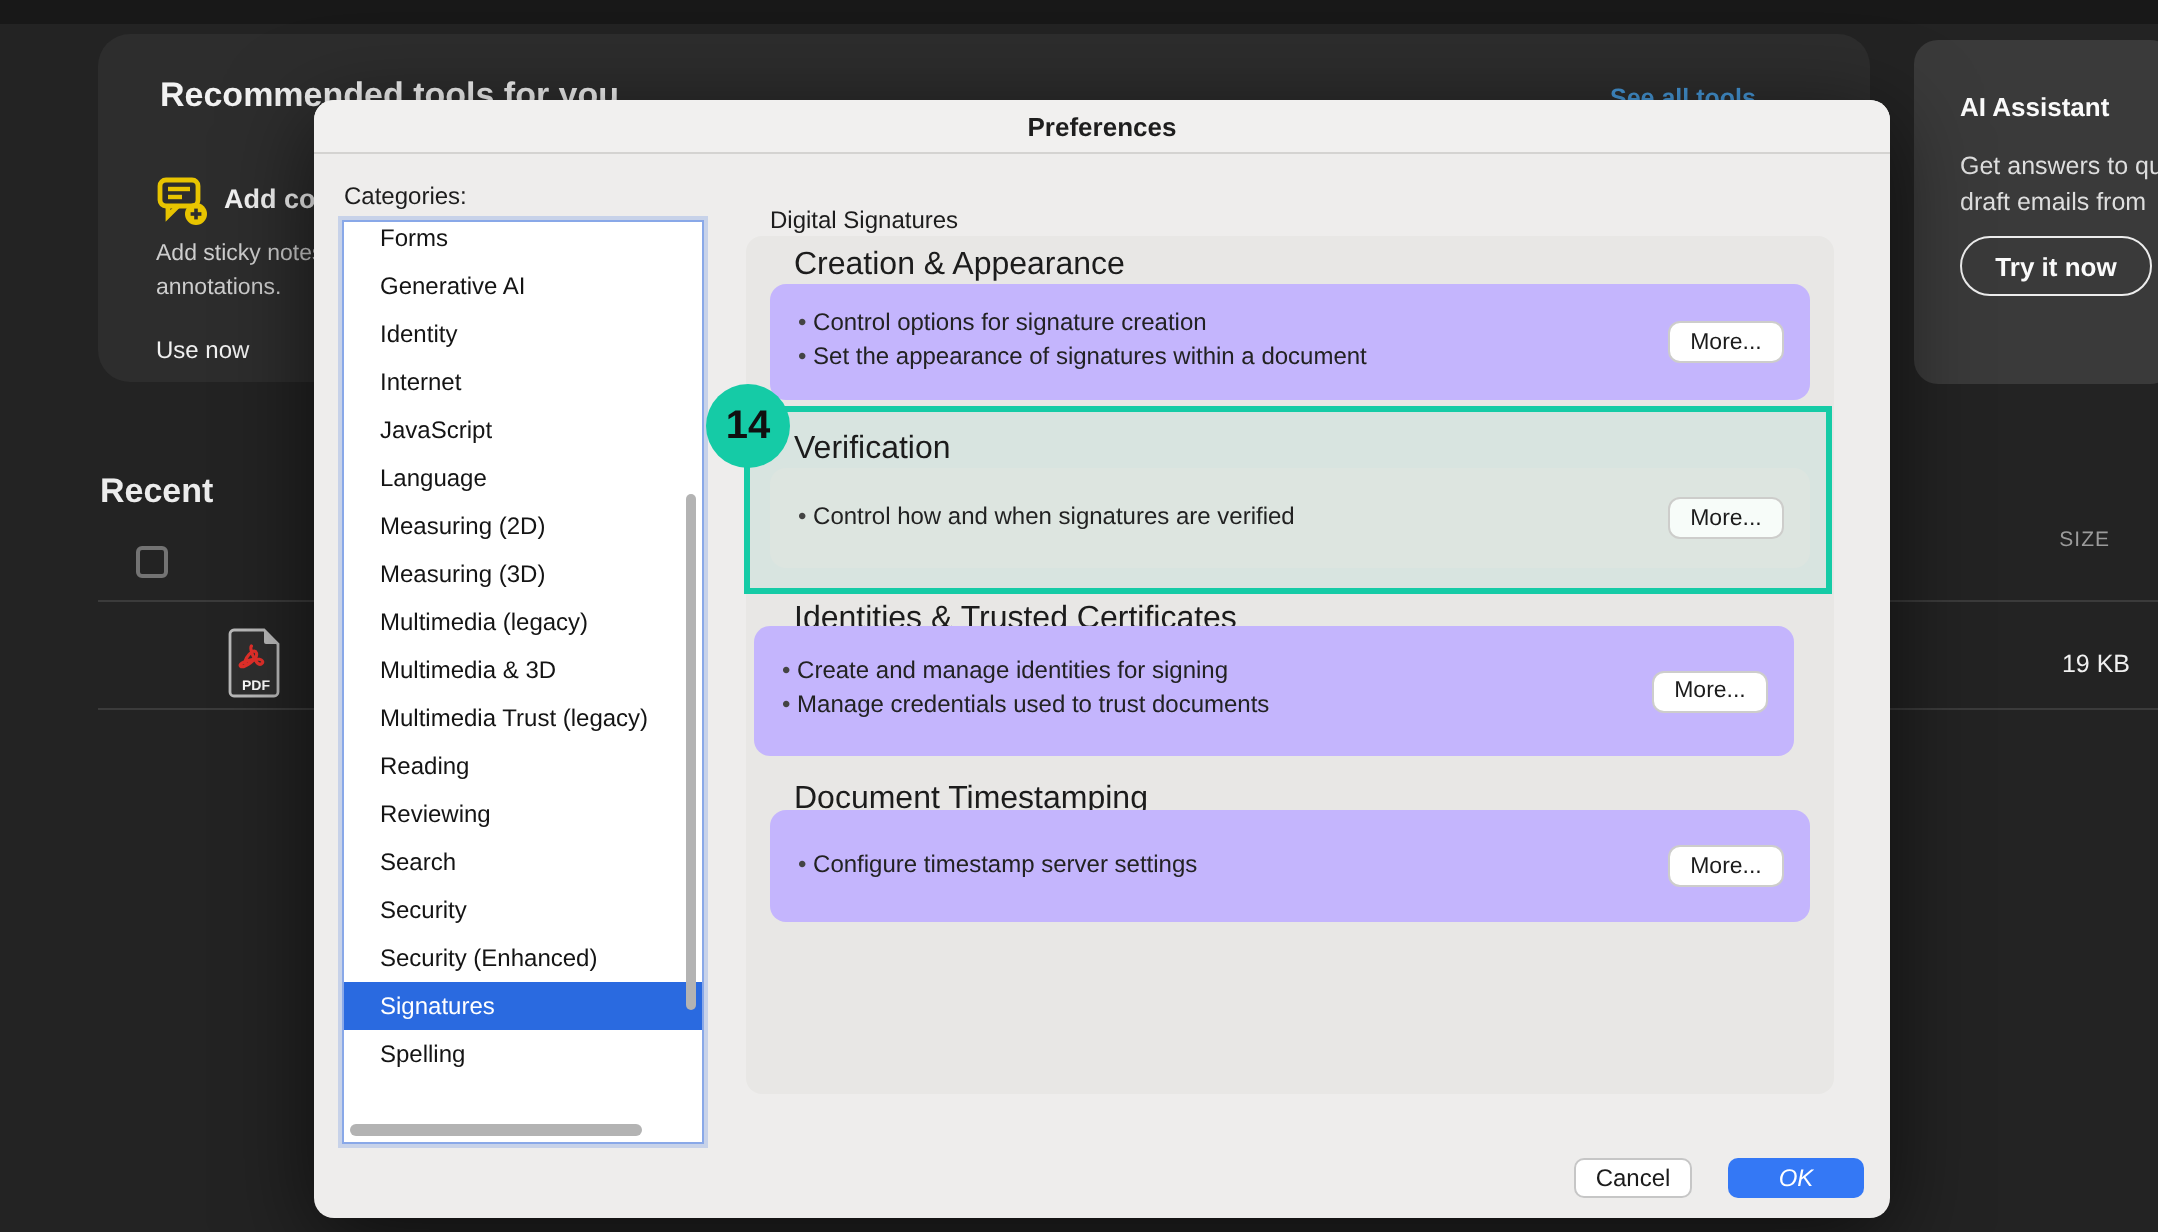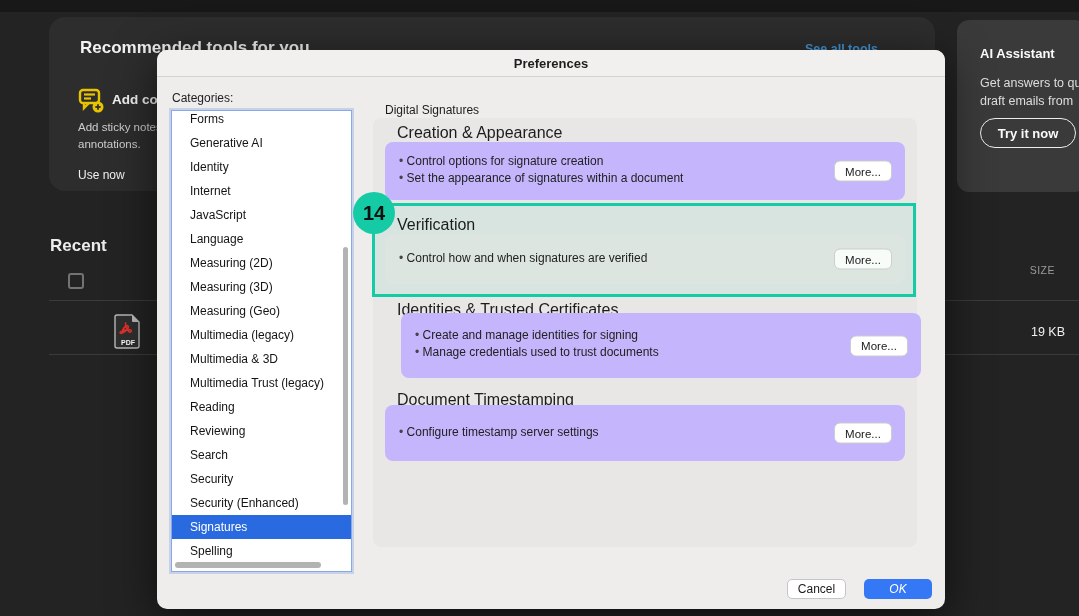--- a/index.html
+++ b/index.html
@@ -96,21 +96,21 @@
     left:-1px; top:85px; width:544px; height:94px;
     border:3px solid #15cba6;
     background:rgba(21,203,166,0.07);
   }
   .t-v { left:22px; top:10px; position:absolute; }
   .b-v { left:10px; top:28px; width:520px; height:50px; background:#dde5e0; }
   .b-v .bullets { top:16px; }
   .b-v .more-btn { background:#f7fcf9; }
 
   .t-itc { left:24px; top:183px; position:absolute; }
-  .b-itc { left:28px; top:195px; width:520px; height:65px; }
+  .b-itc { left:4px; top:195px; width:520px; height:65px; }
   .b-itc .bullets { top:14px; }
 
   .t-dt { left:24px; top:273px; position:absolute; }
   .b-dt { left:12px; top:287px; width:520px; height:56px; }
   .b-dt .bullets { top:19px; }
 
   .step-badge {
     left:196px; top:142px; width:42px; height:42px;
     background:#15cba6; border-radius:50%;
     display:flex; align-items:center; justify-content:center;
@@ -185,21 +185,20 @@
   <div class="abs listbox">
     <div class="cat-items">
         <div class="cat-item">Forms</div>
         <div class="cat-item">Generative AI</div>
         <div class="cat-item">Identity</div>
         <div class="cat-item">Internet</div>
         <div class="cat-item">JavaScript</div>
         <div class="cat-item">Language</div>
         <div class="cat-item">Measuring (2D)</div>
         <div class="cat-item">Measuring (3D)</div>
-        <div class="cat-item">Measuring (Geo)</div>
         <div class="cat-item">Multimedia (legacy)</div>
         <div class="cat-item">Multimedia &amp; 3D</div>
         <div class="cat-item">Multimedia Trust (legacy)</div>
         <div class="cat-item">Reading</div>
         <div class="cat-item">Reviewing</div>
         <div class="cat-item">Search</div>
         <div class="cat-item">Security</div>
         <div class="cat-item">Security (Enhanced)</div>
         <div class="cat-item selected">Signatures</div>
         <div class="cat-item">Spelling</div>

